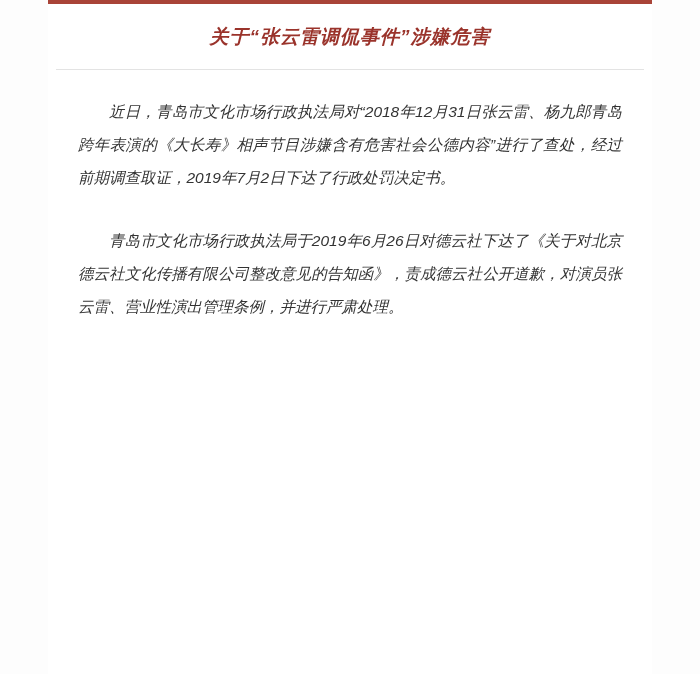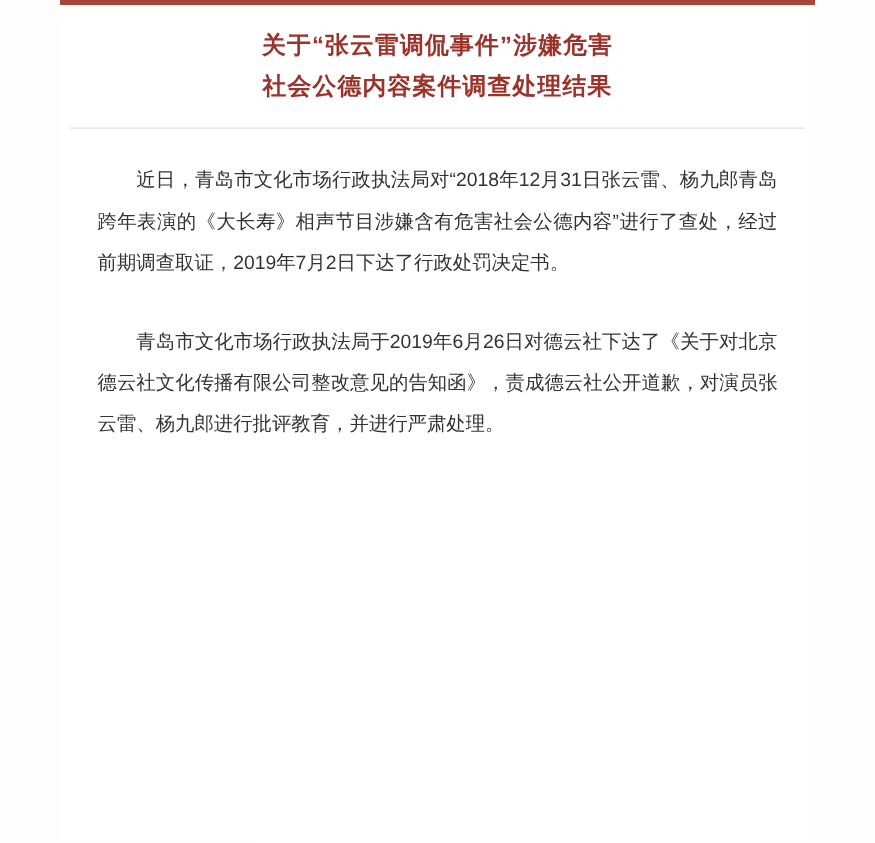--- a/index.html
+++ b/index.html
@@ -16,20 +16,21 @@
     background: #fdfdfd;
     font-family: "Liberation Sans", "DejaVu Sans", sans-serif;
   }
   .page {
     width: 604px;
     height: 674px;
     margin: 0 auto;
     background: var(--page-bg);
     position: relative;
     overflow: hidden;
+    font-style: italic;
   }
   .top-accent-bar {
     width: 100%;
     height: 4px;
     background: var(--top-bar);
   }
   .title-block {
     padding-top: 16px;
     text-align: center;
   }
@@ -59,23 +60,22 @@
 </style>
 </head>
 <body>
 
 <div class="page">
 
   <div class="top-accent-bar"></div>
 
   <div class="title-block">
     <div class="title-line">关于“张云雷调侃事件”涉嫌危害</div>
-    <div class="title-line">社会公德内容案件调查处理结果</div>
   </div>
 
   <hr class="title-divider">
 
   <div class="content">
     <p class="para">近日，青岛市文化市场行政执法局对“2018年12月31日张云雷、杨九郎青岛跨年表演的《大长寿》相声节目涉嫌含有危害社会公德内容”进行了查处，经过前期调查取证，2019年7月2日下达了行政处罚决定书。</p>
-    <p class="para">青岛市文化市场行政执法局于2019年6月26日对德云社下达了《关于对北京德云社文化传播有限公司整改意见的告知函》，责成德云社公开道歉，对演员张云雷、杨九郎进行批评教育，并进行严肃处理。</p>
+    <p class="para">青岛市文化市场行政执法局于2019年6月26日对德云社下达了《关于对北京德云社文化传播有限公司整改意见的告知函》，责成德云社公开道歉，对演员张云雷、营业性演出管理条例，并进行严肃处理。</p>
   </div>
 
 </div>
 
 </body></html>

